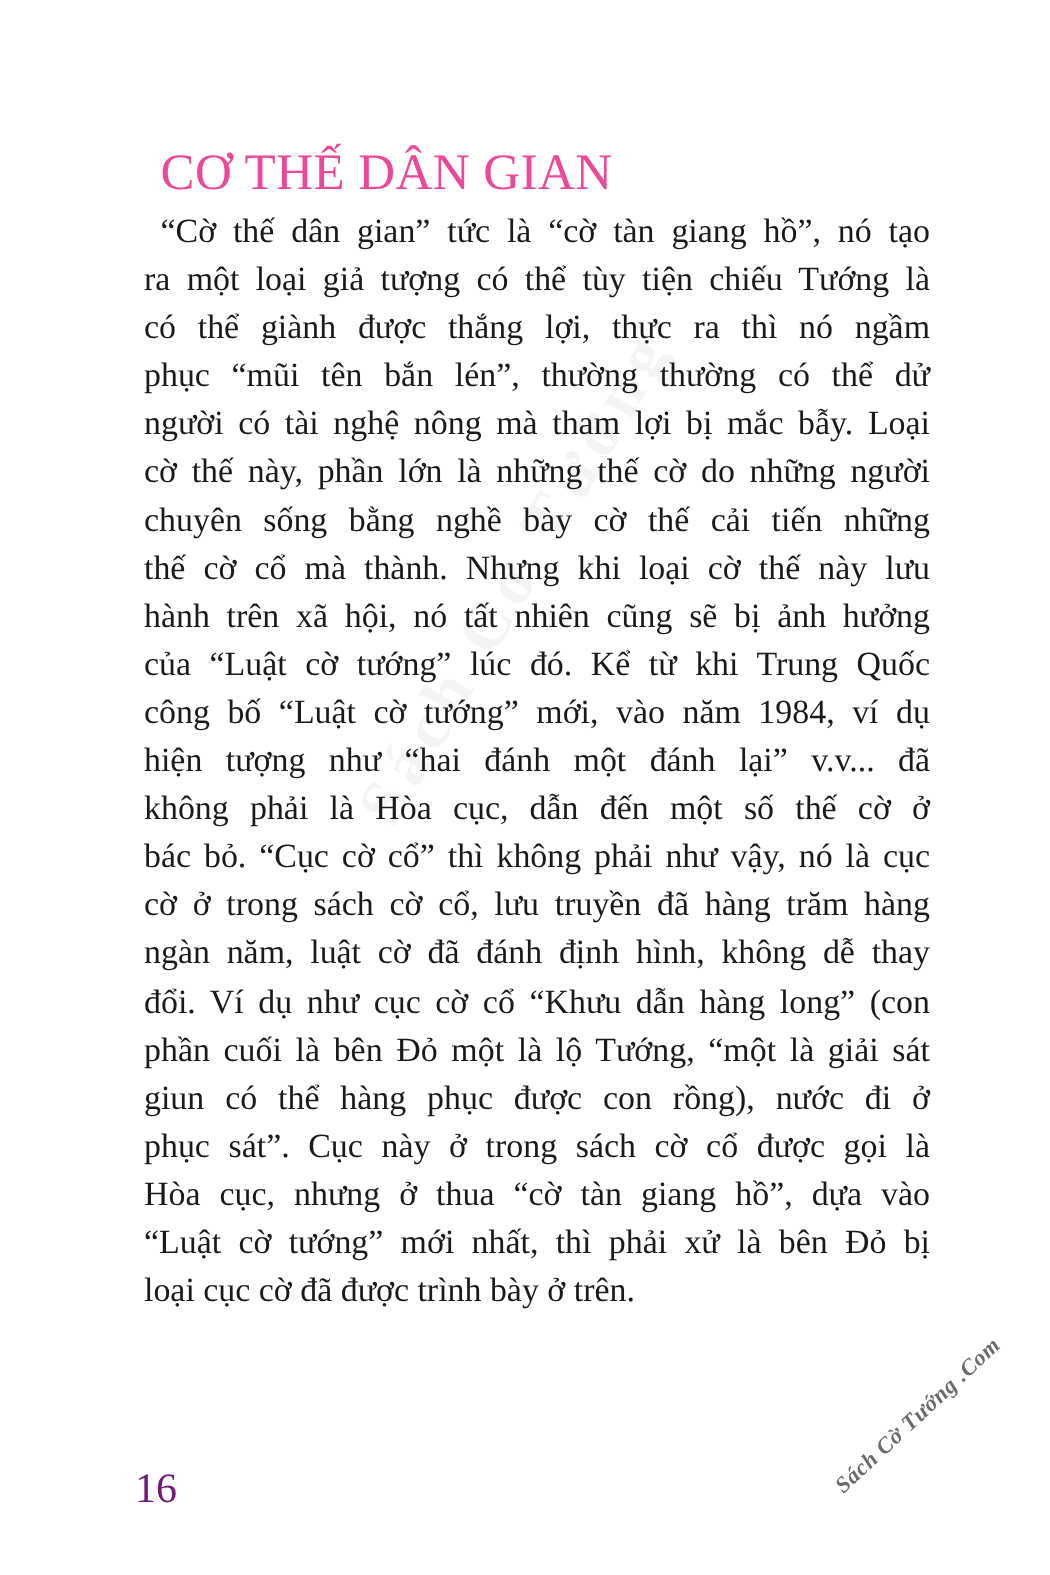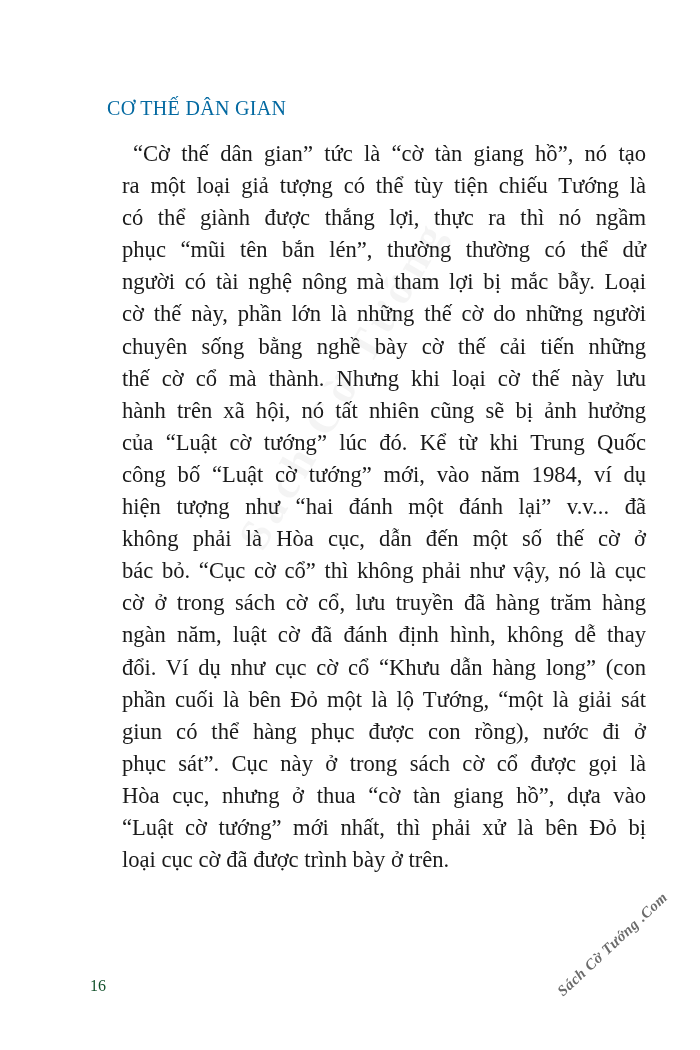--- a/index.html
+++ b/index.html
@@ -7,39 +7,39 @@
     width: 700px; height: 1050px;
     background: #ffffff;
     position: relative; overflow: hidden;
     font-family: "DejaVu Serif", "Liberation Serif", serif;
     color: #1a1a1a;
   }
   .page { position: absolute; left: 0; top: 0; width: 700px; height: 1050px; }
   .title {
     position: absolute; left: 107px; top: 97px;
     font-family: "Liberation Serif", serif;
-    font-size: 20px; letter-spacing: 0.3px;
-    color: #0369a1; white-space: nowrap;
+    font-size: 34px; letter-spacing: 0.3px;
+    color: #ec4899; white-space: nowrap;
   }
   .body {
-    position: absolute; left: 122px; top: 138px; width: 524px;
+    position: absolute; left: 96px; top: 138px; width: 524px;
     font-family: "Liberation Serif", serif;
     font-size: 22.6px; line-height: 32.1px;
   }
   .line {
     display: block; white-space: nowrap;
     text-align: justify; text-align-last: justify;
     height: 32.1px;
   }
   .line.indent { padding-left: 11px; }
   .line.last { text-align-last: left; }
   .page-number {
     position: absolute; left: 90px; top: 977px;
     font-family: "Liberation Serif", serif;
-    font-size: 16px; color: #14532d;
+    font-size: 28px; color: #701a75;
   }
   .wm-corner {
     position: absolute; left: 560px; top: 985px;
     transform: rotate(-43deg); transform-origin: left center;
     font-family: "Liberation Serif", serif; font-style: italic; font-weight: bold;
     font-size: 15px; color: #6b6b6b; white-space: nowrap; letter-spacing: 0.5px;
   }
   .wm-center {
     position: absolute; left: 250px; top: 520px;
     transform: rotate(-60deg); transform-origin: left center;

